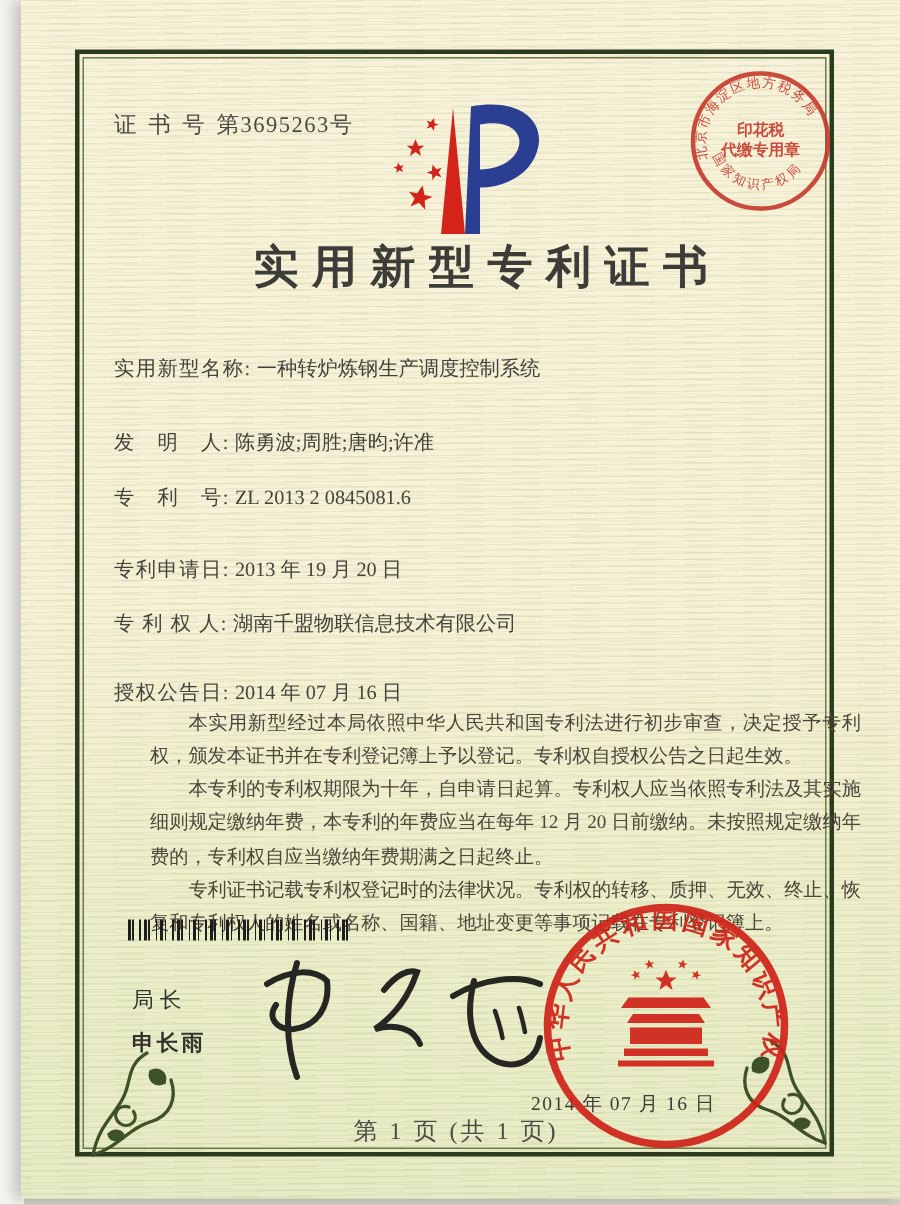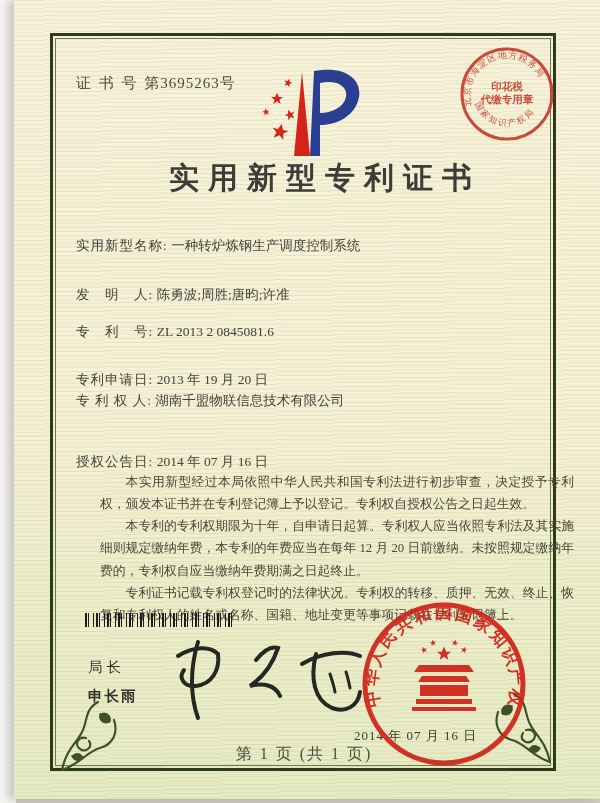--- a/index.html
+++ b/index.html
@@ -29,21 +29,21 @@
   .frame-inner { position:absolute; inset:2px; border:1px solid #6b7a49; }
   .cert-no { position:absolute; left:62px; top:74px; font-size:15px; color:#4a4a42; letter-spacing:2px; }
   .cert-no .num { letter-spacing:1px; }
   .logo { position:absolute; left:232px; top:66px; width:122px; height:96px; }
   .title {
     position:absolute; left:40px; top:158px; width:500px; text-align:center;
     font-size:30px; font-weight:bold; color:#3c3c38; letter-spacing:9px;margin-left:21px;
   }
   .field { position:absolute; left:62px; font-size:13.5px; color:#43433c; width:460px; }
   .field .lab { letter-spacing:1px; }
-  .f0{top:237px} .f1{top:286px} .f2{top:323px} .f3{top:371px} .f4{top:392px} .f5{top:453px}
+  .f0{top:237px} .f1{top:286px} .f2{top:323px} .f3{top:371px} .f4{top:407px} .f5{top:453px}
   .body-text {
     position:absolute; left:62px; top:471px; width:474px;
     font-size:12.8px; color:#4a463b; line-height:1.73; text-align:justify;margin-left:24px;
   }
   .body-text p { text-indent:2em; }
   .barcode {
     position:absolute; left:71px; top:613px; width:148px; height:14px;
     background:
       repeating-linear-gradient(90deg,#1d1d1d 0 2px,transparent 2px 3px,#1d1d1d 3px 4px,transparent 4px 8px,#1d1d1d 8px 9px,transparent 9px 11px);
   }

